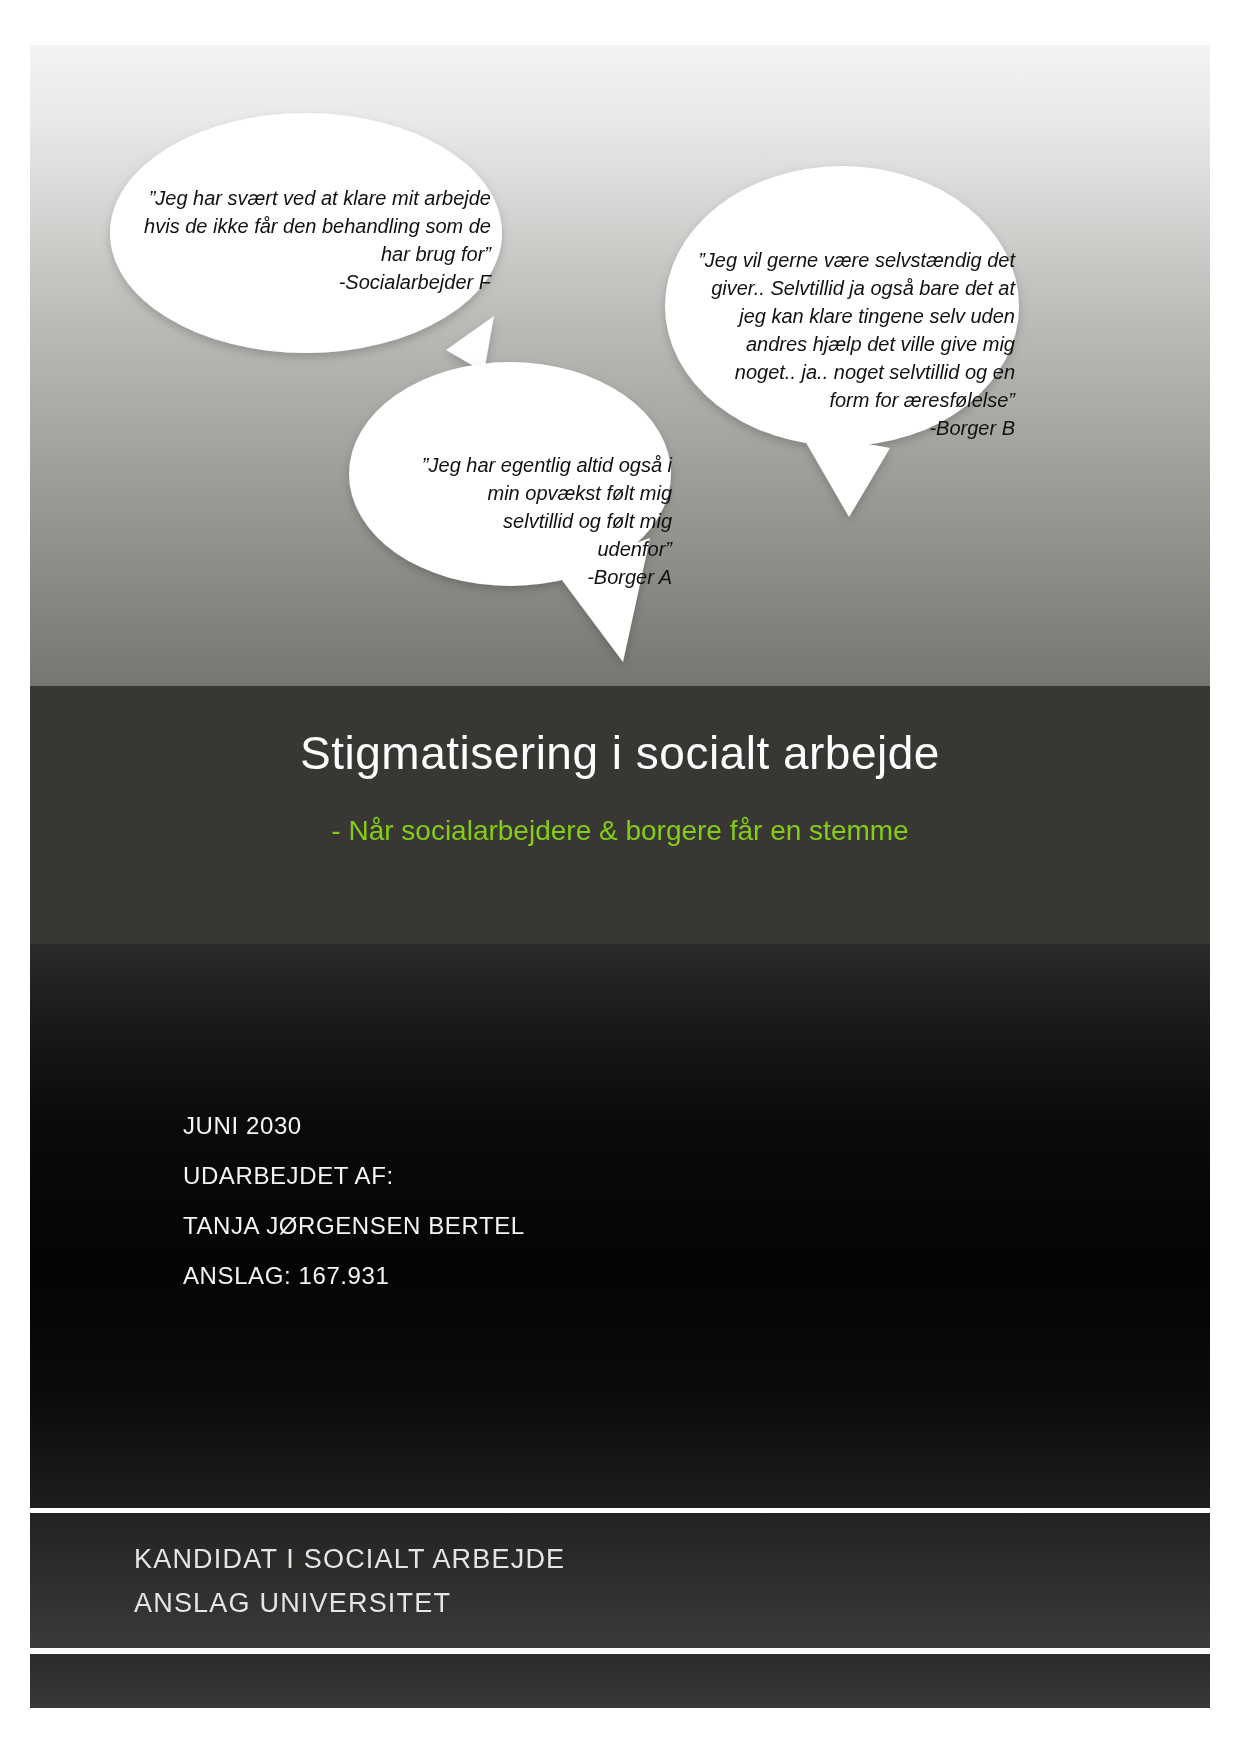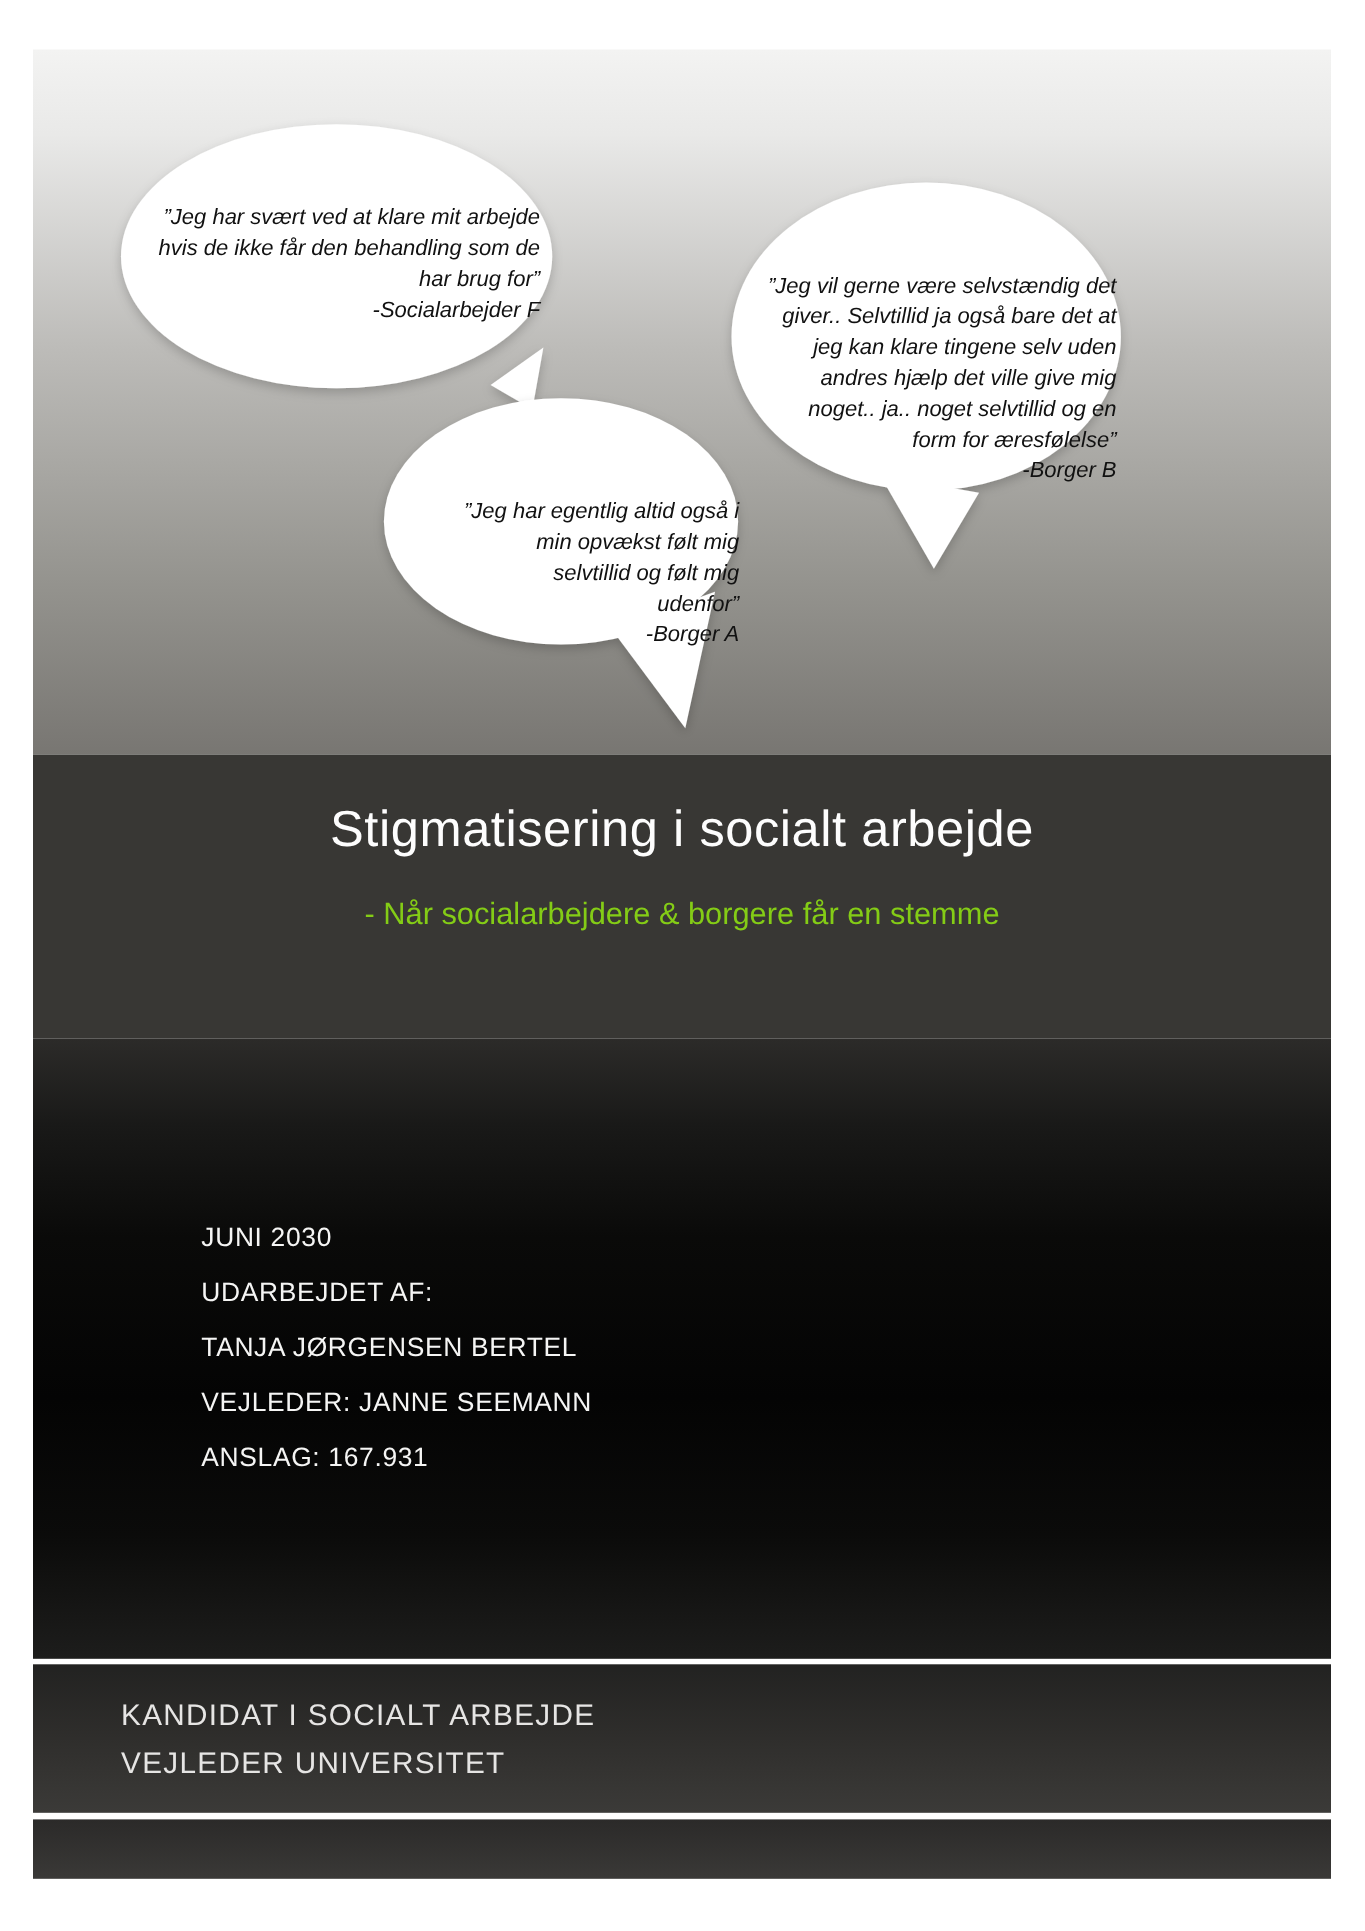--- a/index.html
+++ b/index.html
@@ -54,21 +54,21 @@
     font-size:24px;
     letter-spacing:0.6px;
   }
   .info-line { height:50px; line-height:26px; }
 
   .footer-band-1 {
     top:1513px; height:135px;
     background:linear-gradient(180deg,#222221 0%,#2f2e2c 50%,#3b3a38 100%);
     color:#e6e5e4;
   }
-  .footer-text { padding:26px 0 0 80px; font-size:27px; letter-spacing:1.2px; }
+  .footer-text { padding:26px 0 0 104px; font-size:27px; letter-spacing:1.2px; }
   .footer-line { height:44px; line-height:40px; }
 
   .footer-band-2 {
     top:1654px; height:54px;
     background:linear-gradient(180deg,#2b2a29 0%,#3a3937 100%);
   }
 
   
   .bubbles-svg { position:absolute; left:0; top:0; width:1241px; height:1755px; pointer-events:none; }
 
@@ -132,27 +132,26 @@
   <div class="band title-band">
     <div class="main-title">Stigmatisering i socialt arbejde</div>
     <div class="sub-title">- Når socialarbejdere &amp; borgere får en stemme</div>
   </div>
 
   <div class="band black-section">
     <div class="info-block">
       <div class="info-line">JUNI 2030</div>
       <div class="info-line">UDARBEJDET AF:</div>
       <div class="info-line">TANJA JØRGENSEN BERTEL</div>
-      <div class="info-line">VEJLEDER: JANNE SEEMANN</div>
       <div class="info-line">ANSLAG: 167.931</div>
     </div>
   </div>
 
   <div class="band footer-band-1">
     <div class="footer-text">
       <div class="footer-line">KANDIDAT I SOCIALT ARBEJDE</div>
-      <div class="footer-line">VEJLEDER UNIVERSITET</div>
+      <div class="footer-line">ANSLAG UNIVERSITET</div>
     </div>
   </div>
 
   <div class="band footer-band-2"></div>
 
 </div>
 
 </body></html>

